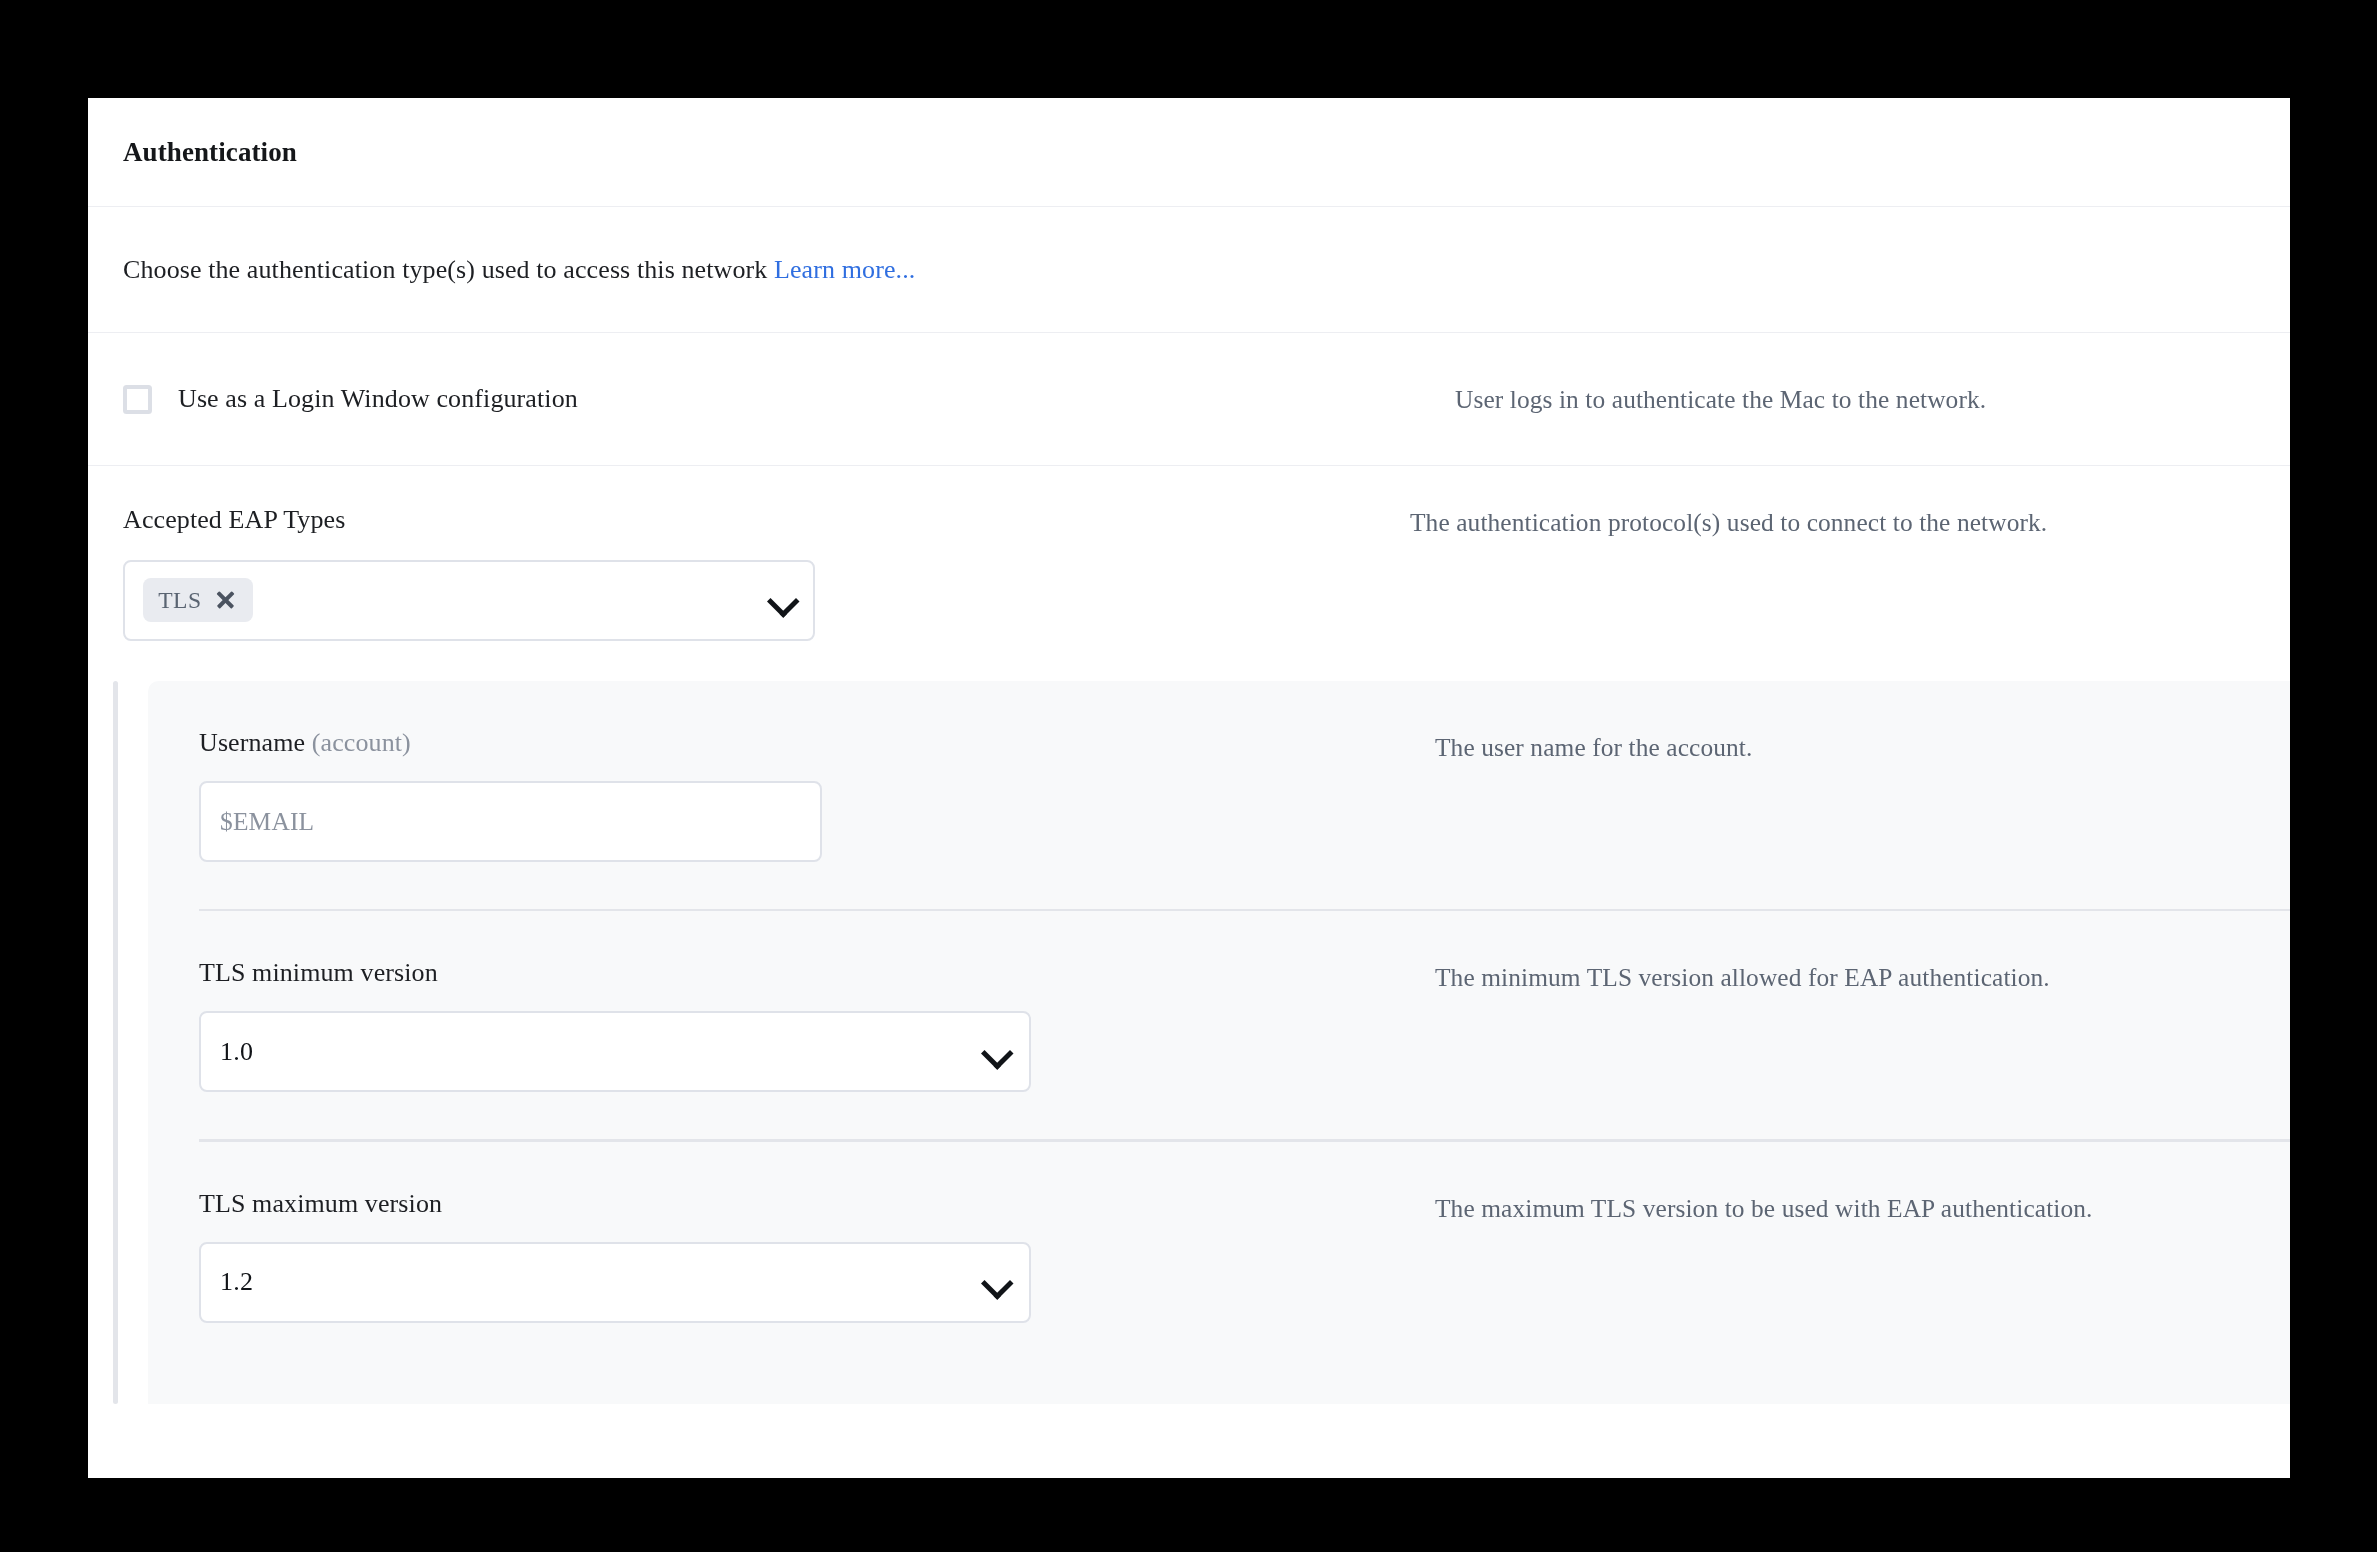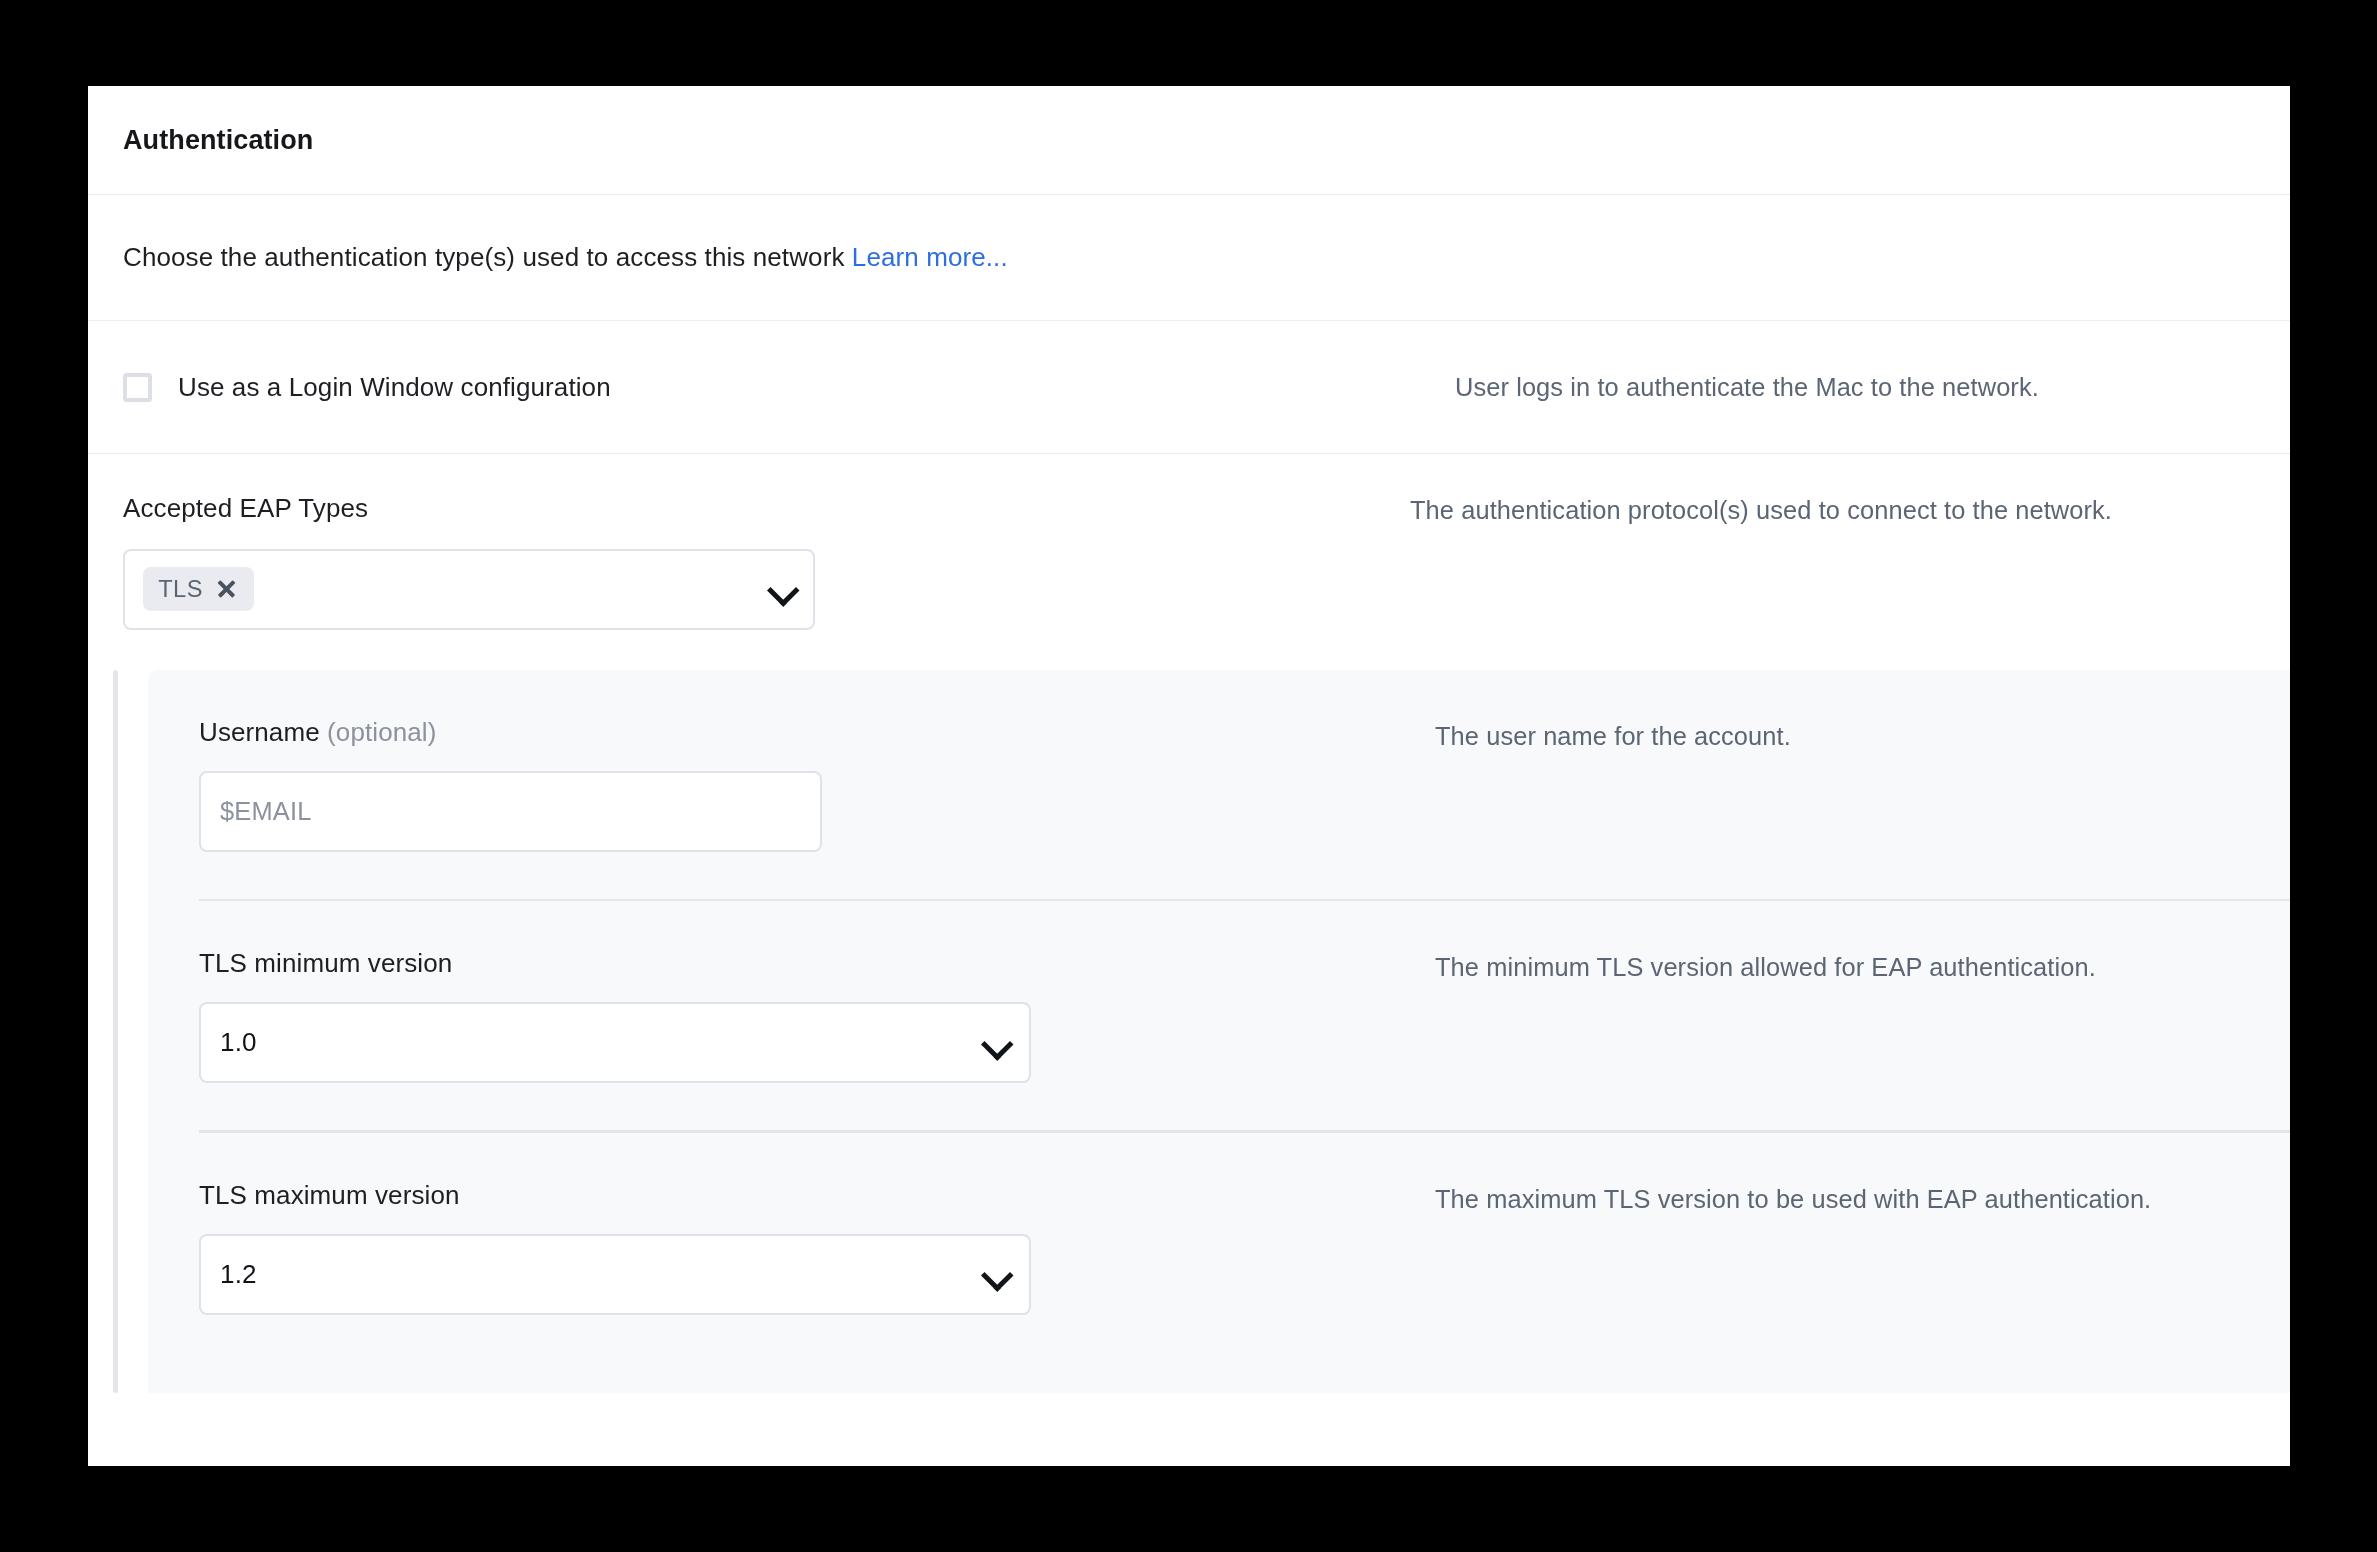--- a/index.html
+++ b/index.html
@@ -11,25 +11,26 @@
     width: 2377px;
     height: 1553px;
     font-family: "Liberation Sans", sans-serif;
     -webkit-font-smoothing: antialiased;
   }
 
   
   .card {
     position: absolute;
     left: 88px;
-    top: 86px;
+    top: 98px;
     width: 2202px;
     height: 1380px;
     background: #ffffff;
     overflow: hidden;
+    font-family: Liberation Serif, serif;
   }
 
   
   .card-header {
     height: 109px;
     box-sizing: border-box;
     display: flex;
     align-items: center;
     padding-left: 35px;
     border-bottom: 1.8px solid #edeef2;
@@ -321,21 +322,21 @@
 
   <div class="nested-wrap">
     <div class="nested-rail"></div>
 
     <div class="nested-panel">
 
       <div class="nested-row">
         <div class="nested-left">
           <div class="field-label">
             <span>Username</span>
-            <span class="optional">(optional)</span>
+            <span class="optional">(account)</span>
           </div>
           <div class="text-input" placeholder="$EMAIL">$EMAIL</div>
         </div>
         <div class="nested-right">
           <div class="helper">The user name for the account.</div>
         </div>
       </div>
 
       <div class="nested-divider"></div>
 

